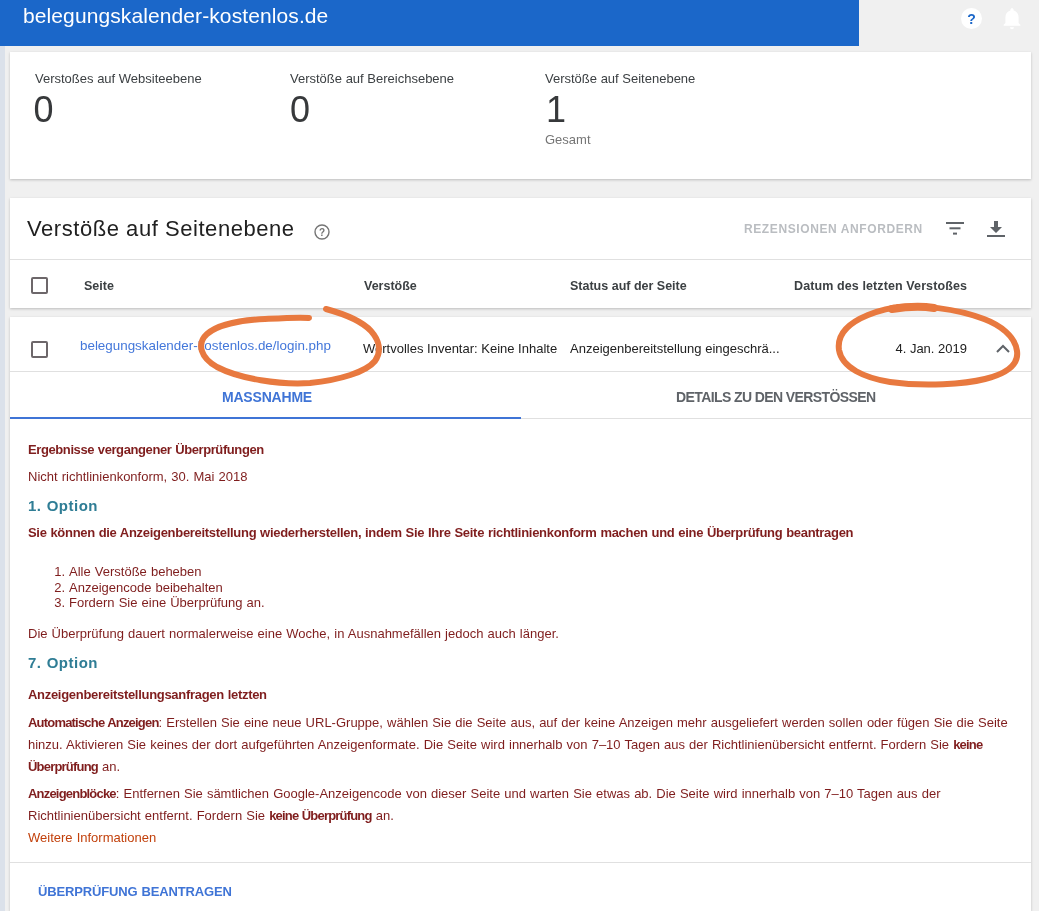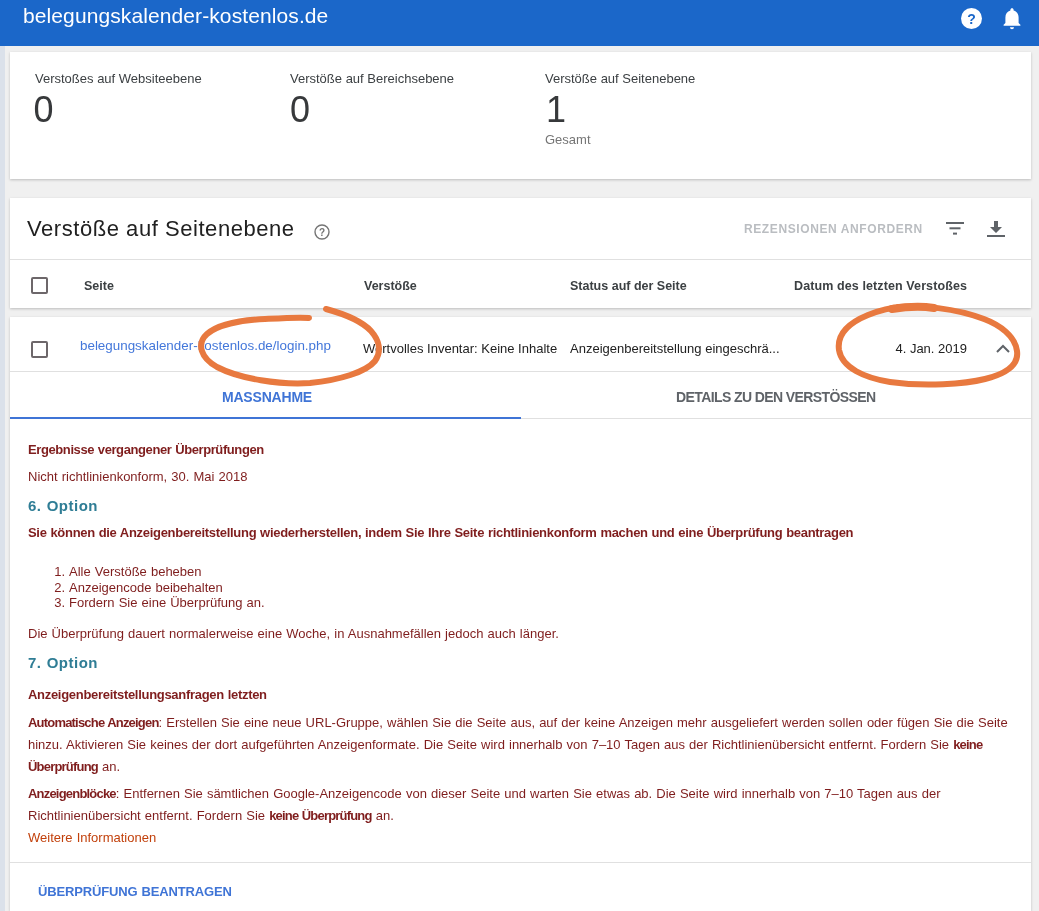--- a/index.html
+++ b/index.html
@@ -1,20 +1,20 @@
 <!DOCTYPE html>
 <html><head>
 <meta charset="utf-8">
 <style>
   * { margin:0; padding:0; box-sizing:border-box; }
   html,body { width:1039px; height:911px; }
   body { font-family:"Liberation Sans", sans-serif; background:#f0f0f0; position:relative; overflow:hidden; }
   .abs { position:absolute; }
   .card { position:absolute; background:#fff; box-shadow:0 1px 2.5px rgba(0,0,0,0.22); }
-  .hdr { position:absolute; left:0; top:0; width:1039px; height:46px; background:#1b67c9; }
+  .hdr { position:absolute; left:0; top:0; width:859px; height:46px; background:#1b67c9; }
   .hdr .title { position:absolute; left:23px; top:4px; color:#fff; font-size:21px; letter-spacing:0.1px; }
   .helpwrap { position:absolute; left:961px; top:8px; width:21px; height:21px; background:#fff; border-radius:50%; }
   .helpwrap span { position:absolute; width:21px; text-align:center; top:3px; left:0; color:#1b67c9; font-size:14px; font-weight:bold; }
   .statlabel { position:absolute; top:70.5px; font-size:13px; color:#3c4043; }
   .statnum { position:absolute; top:89px; font-size:36px; color:#37393b; }
   .gesamt { position:absolute; top:131.5px; font-size:13px; color:#757575; }
   .c2title { position:absolute; left:27px; top:216px; font-size:22px; color:#212121; letter-spacing:0.55px; }
   .rez { position:absolute; left:744px; top:221.5px; font-size:12px; color:#babdc1; letter-spacing:0.6px; font-weight:bold; }
   .thead { position:absolute; font-size:12.5px; font-weight:bold; color:#3c4043; top:279px; }
   .cbox { position:absolute; width:17px; height:17px; border:2px solid #6d676a; border-radius:2px; background:#fff; }
@@ -84,21 +84,21 @@
   </svg>
   <div class="divline" style="top:371px;"></div>
 
   <div class="tab" style="left:222px; color:#3f74d6; letter-spacing:-0.2px;">MASSNAHME</div>
   <div class="tab" style="left:676px; color:#5f6368; letter-spacing:-0.6px;">DETAILS ZU DEN VERSTÖSSEN</div>
   <div class="divline" style="top:418px;"></div>
   <div class="abs" style="left:10px; top:417px; width:511px; height:2px; background:#3f74d6;"></div>
 
   <div class="content" style="top:441.5px; font-weight:bold; letter-spacing:-0.4px;">Ergebnisse vergangener Überprüfungen</div>
   <div class="content" style="top:468.5px;">Nicht richtlinienkonform, 30. Mai 2018</div>
-  <div class="content teal" style="top:496.5px; font-size:15px; letter-spacing:0.5px;">6. Option</div>
+  <div class="content teal" style="top:496.5px; font-size:15px; letter-spacing:0.5px;">1. Option</div>
   <div class="content" style="top:525px; font-weight:bold; letter-spacing:-0.3px;">Sie können die Anzeigenbereitstellung wiederherstellen, indem Sie Ihre Seite richtlinienkonform machen und eine Überprüfung beantragen</div>
   <div class="content" style="top:564px; line-height:15.7px;">
     <div><span style="display:inline-block; width:37px; text-align:right;">1.</span><span style="padding-left:4px;">Alle Verstöße beheben</span></div>
     <div><span style="display:inline-block; width:37px; text-align:right;">2.</span><span style="padding-left:4px;">Anzeigencode beibehalten</span></div>
     <div><span style="display:inline-block; width:37px; text-align:right;">3.</span><span style="padding-left:4px;">Fordern Sie eine Überprüfung an.</span></div>
   </div>
   <div class="content" style="top:626px;">Die Überprüfung dauert normalerweise eine Woche, in Ausnahmefällen jedoch auch länger.</div>
   <div class="content teal" style="top:653.8px; font-size:15px; letter-spacing:0.5px;">7. Option</div>
   <div class="content" style="top:687px; font-weight:bold; letter-spacing:-0.3px;">Anzeigenbereitstellungsanfragen letzten</div>
   <div class="content" style="top:712px; line-height:22px; width:1000px;"><b class="t">Automatische Anzeigen</b>: Erstellen Sie eine neue URL-Gruppe, wählen Sie die Seite aus, auf der keine Anzeigen mehr ausgeliefert werden sollen oder fügen Sie die Seite<br>hinzu. Aktivieren Sie keines der dort aufgeführten Anzeigenformate. Die Seite wird innerhalb von 7–10 Tagen aus der Richtlinienübersicht entfernt. Fordern Sie <b class="t">keine<br>Überprüfung</b> an.</div>

